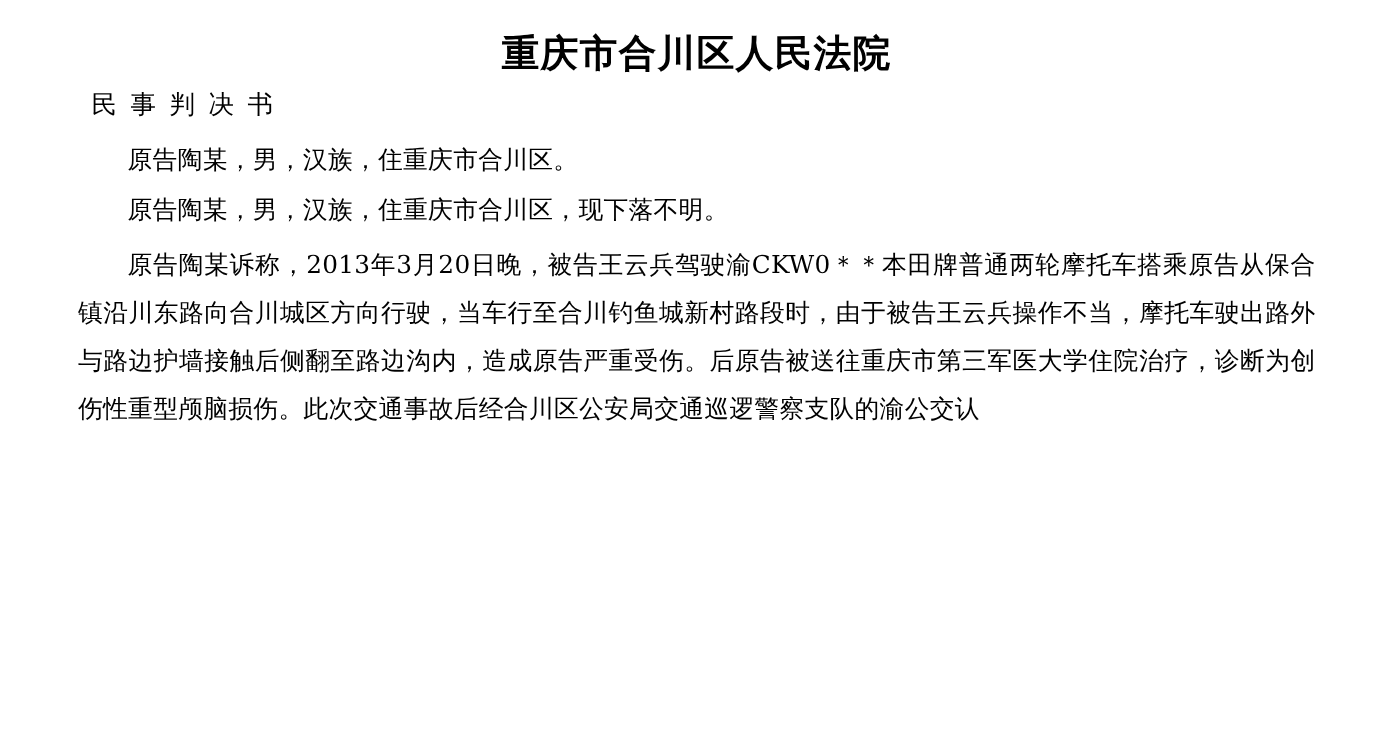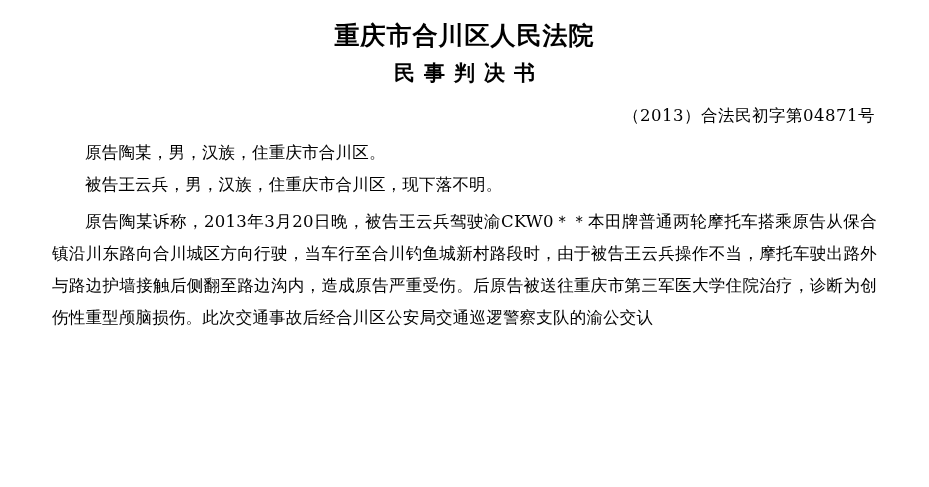--- a/index.html
+++ b/index.html
@@ -25,23 +25,22 @@
   .doc-title {
     text-align: center;
     font-size: 25px;
     font-weight: bold;
     letter-spacing: 1px;
     line-height: 1.25;
     margin: 4px 0 0 0;
     font-family: "DejaVu Serif", "Liberation Serif", serif;
   }
   .doc-subtitle {
-    text-align: center;
-    font-size: 21px;
-    font-weight: bold;
+    font-size: 17px;
+    font-weight: normal;
     letter-spacing: 9px;
     line-height: 1.3;
     margin: 8px 0 0 0;
     padding-left: 9px;
     font-family: "DejaVu Serif", "Liberation Serif", serif;
   }
   .case-number {
     text-align: right;
     font-size: 16.5px;
     margin: 18px 0 0 0;
@@ -71,25 +70,24 @@
 </style>
 </head>
 <body>
 
 <div class="page">
 
   <h1 class="doc-title">重庆市合川区人民法院</h1>
 
   <h2 class="doc-subtitle">民事判决书</h2>
 
-  <div class="case-number">（2013）合法民初字第04871号</div>
 
   <div class="block-parties">
     <p class="para indent">原告陶某，男，汉族，住重庆市合川区。</p>
-    <p class="para indent">被告王云兵，男，汉族，住重庆市合川区，现下落不明。</p>
+    <p class="para indent">原告陶某，男，汉族，住重庆市合川区，现下落不明。</p>
   </div>
 
 
   <div class="block-claim">
     <p class="para indent">原告陶某诉称，2013年3月20日晚，被告王云兵驾驶渝CKW0＊＊本田牌普通两轮摩托车搭乘原告从保合镇沿川东路向合川城区方向行驶，当车行至合川钓鱼城新村路段时，由于被告王云兵操作不当，摩托车驶出路外与路边护墙接触后侧翻至路边沟内，造成原告严重受伤。后原告被送往重庆市第三军医大学住院治疗，诊断为创伤性重型颅脑损伤。此次交通事故后经合川区公安局交通巡逻警察支队的渝公交认</p>
   </div>
 
 </div>
 
 </body></html>

